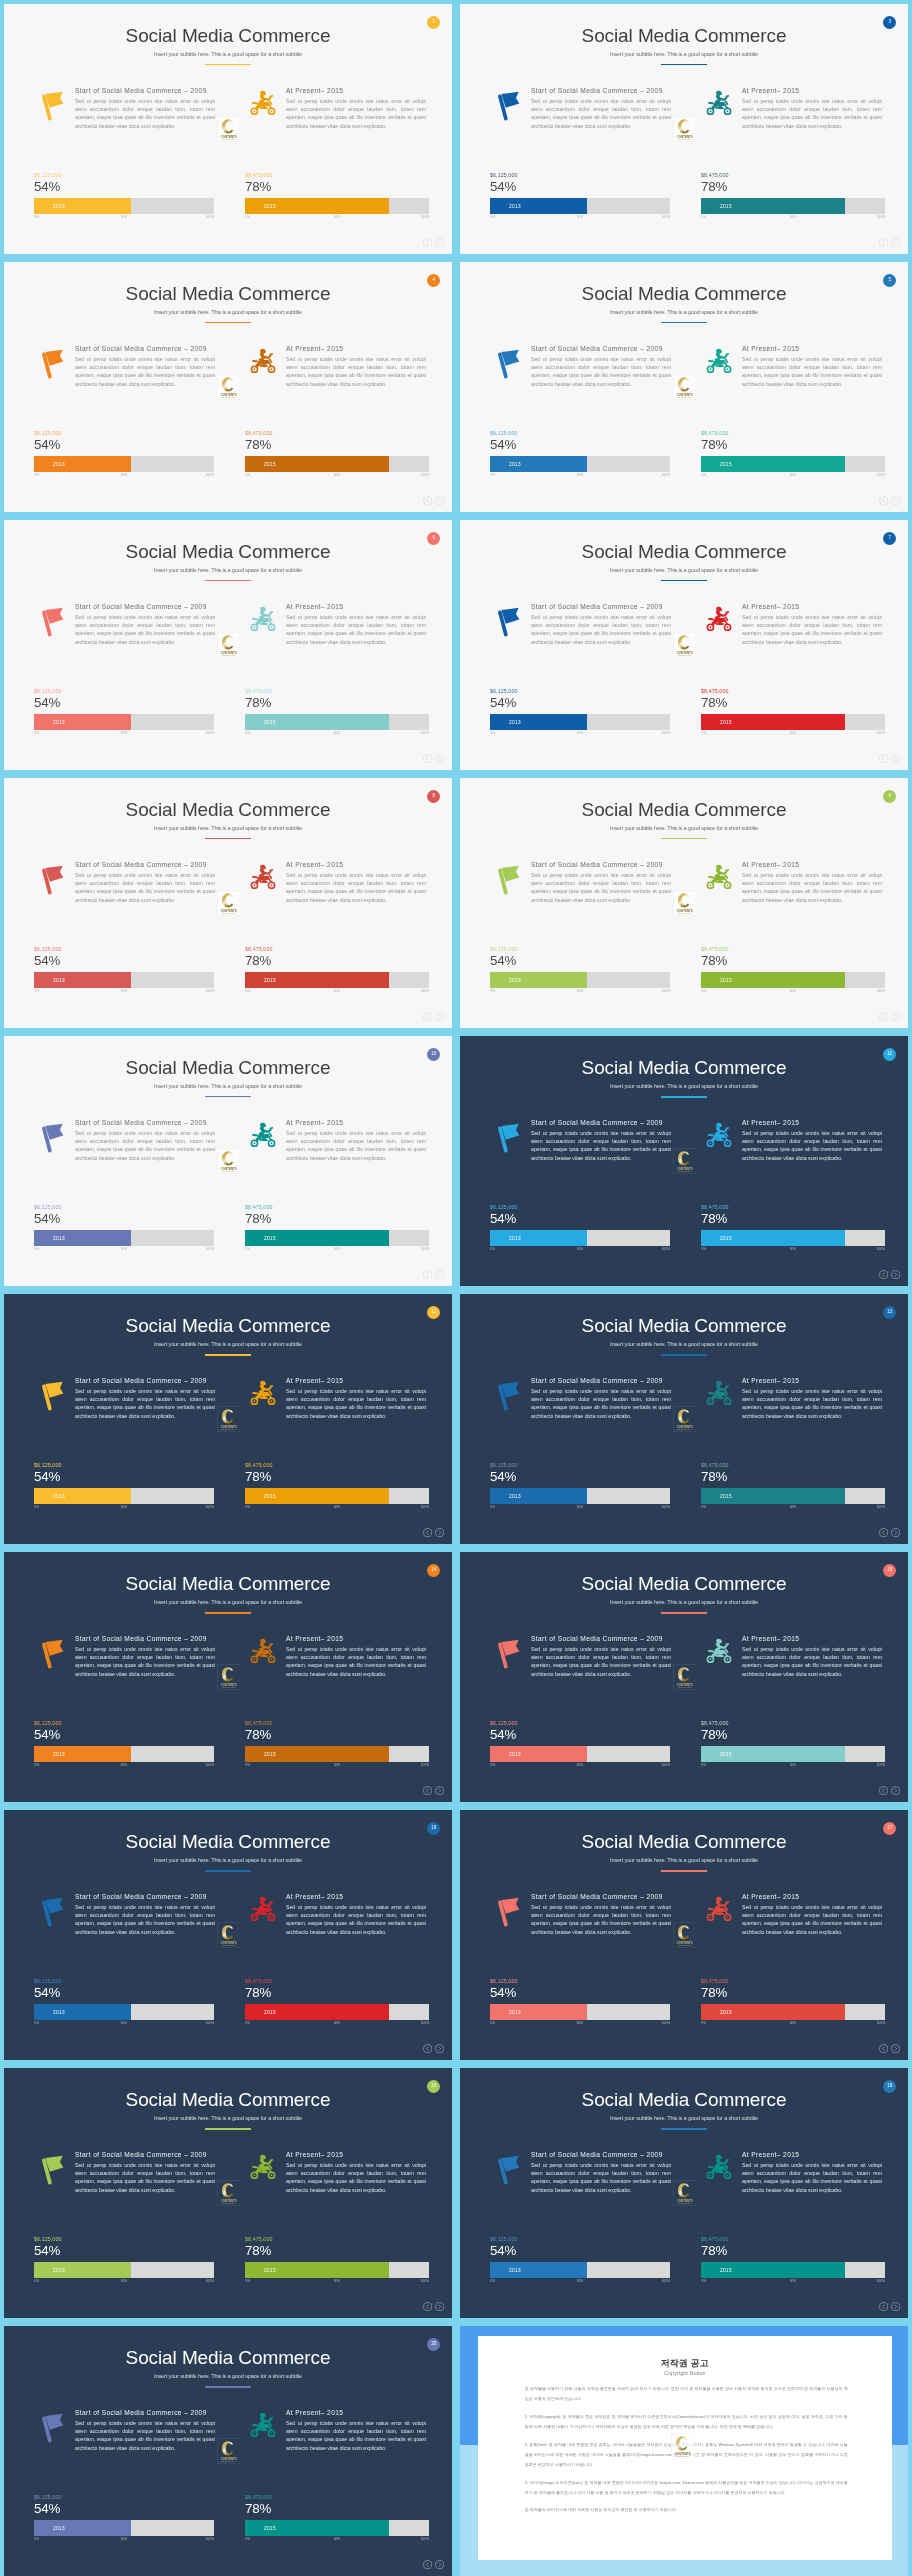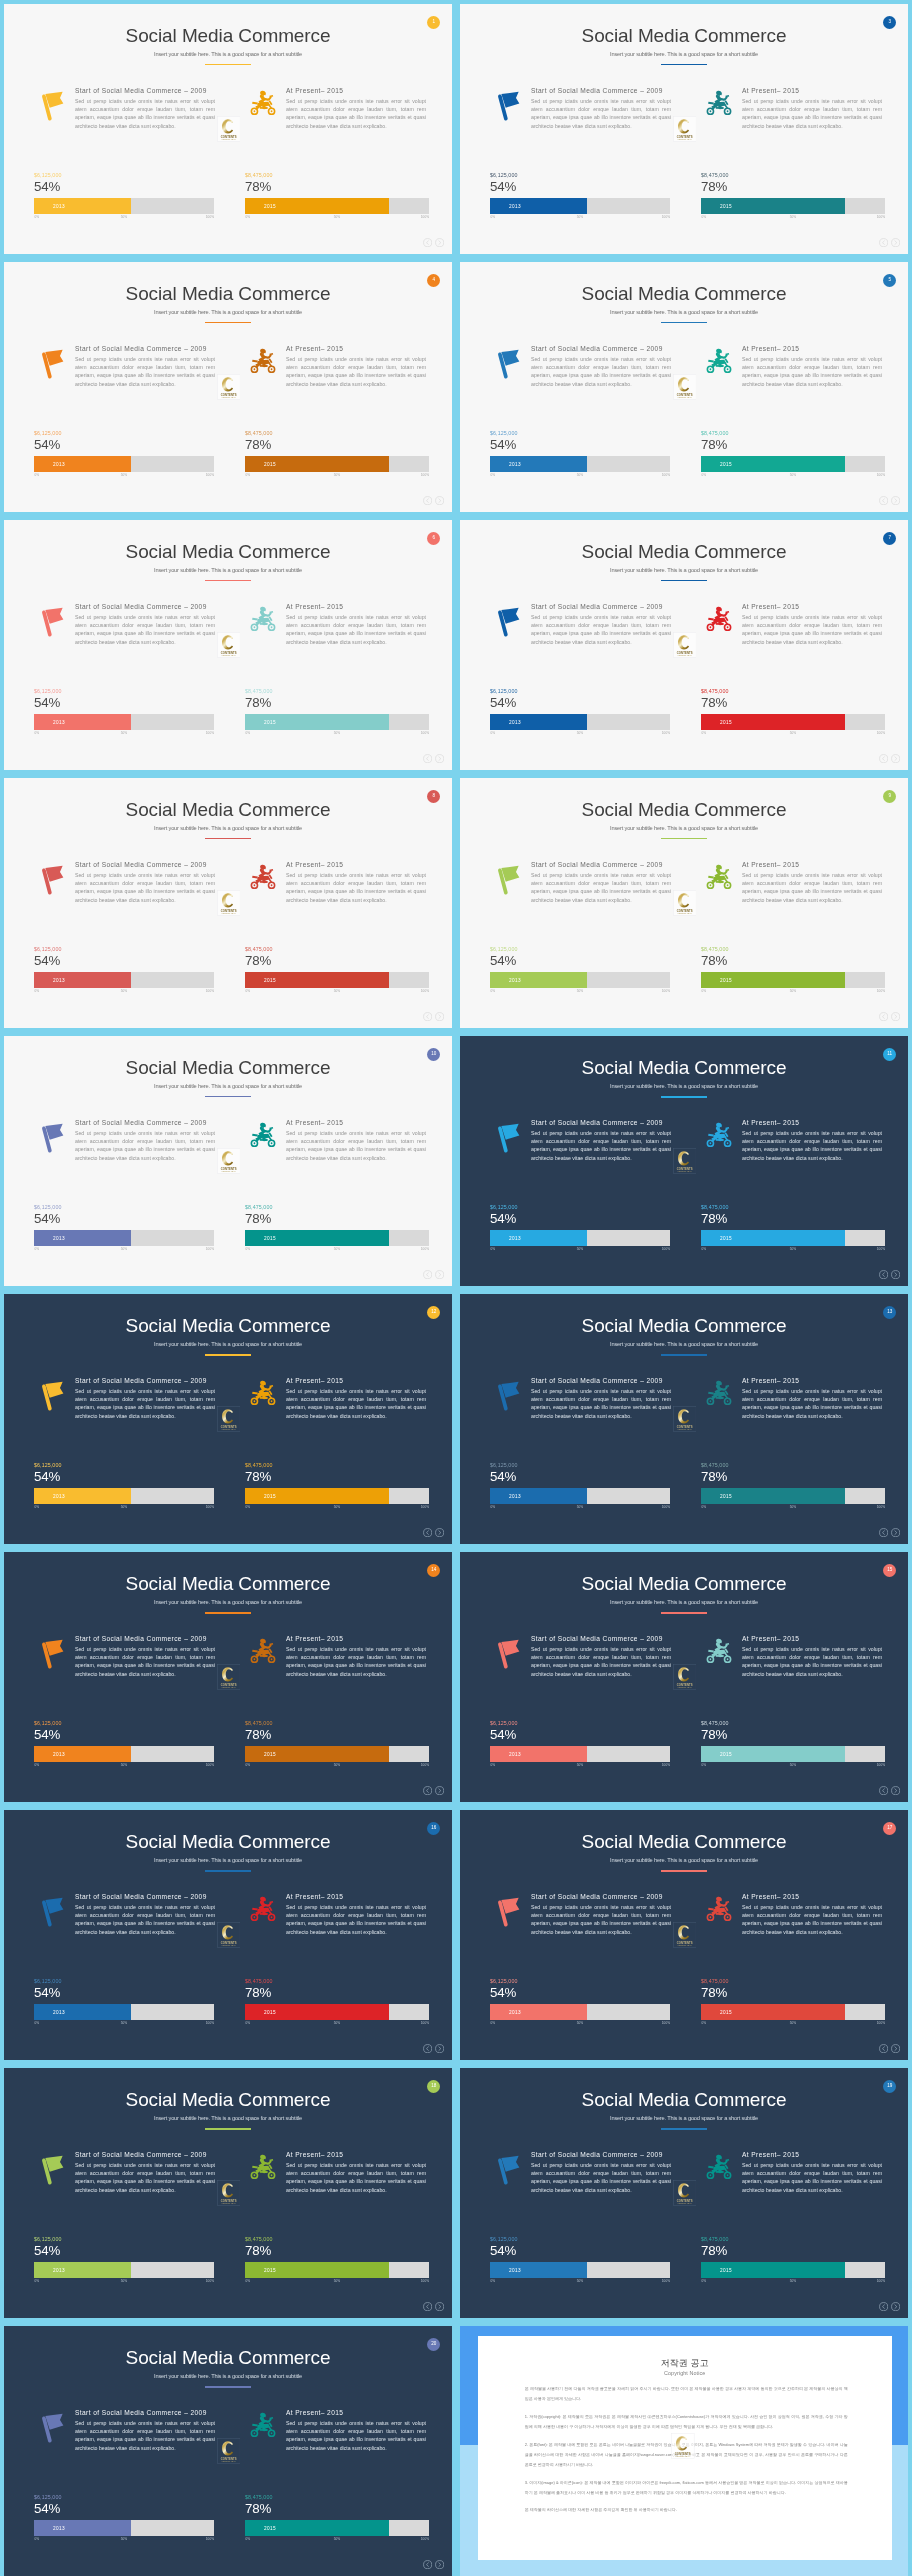--- a/index.html
+++ b/index.html
@@ -45,21 +45,21 @@
 .fill b{position:absolute;left:19px;top:50%;transform:translateY(-50%);font-size:4.7px;color:#fff;font-weight:400;letter-spacing:0.4px;white-space:nowrap;}
 .axis{position:relative;height:5.7px;margin-top:1.1px;font-size:3.2px;color:#a6a6a6;}
 .dark .axis{color:#b6c2cd;}
 .axis i{position:absolute;font-style:normal;top:0;}
 .axis .a0{left:0.4px;} .axis .a50{left:50%;transform:translateX(-50%);} .axis .a100{right:0;}
 .nav{position:absolute;right:7.8px;bottom:6.8px;display:flex;gap:2.5px;}
 .nav svg{display:block;width:9.3px;height:9.3px;}
 
 .notice .canvas{background:linear-gradient(180deg,#4a9cf0 0%,#4a9cf0 47.5%,#aaddf8 47.5%,#aaddf8 100%);}
 .notice .sheet{position:absolute;left:17.7px;top:10.2px;width:414px;height:224px;background:#fff;}
-.nt-title{position:absolute;left:0;right:0;top:20.7px;text-align:center;font-size:9px;color:#3a3a3a;font-weight:400;letter-spacing:0.1px;}
+.nt-title{position:absolute;left:0;right:0;top:20.7px;text-align:center;font-size:9px;color:#3a3a3a;font-weight:700;letter-spacing:0.1px;}
 .nt-sub{position:absolute;left:0;right:0;top:34px;text-align:center;font-size:5.4px;color:#808080;letter-spacing:0.1px;}
 .nt-body{position:absolute;left:47px;right:44px;top:48px;font-size:4px;line-height:10px;color:#7a7a7a;text-align:justify;}
 .nt-body p{margin-bottom:7.8px;}
 .nt-logo{position:absolute;left:50%;margin-left:-13.5px;top:97px;width:23.5px;height:28px;opacity:.9;}
 </style>
 </head>
 <body>
 
 <div class="deck">
     <div class="slide light">

